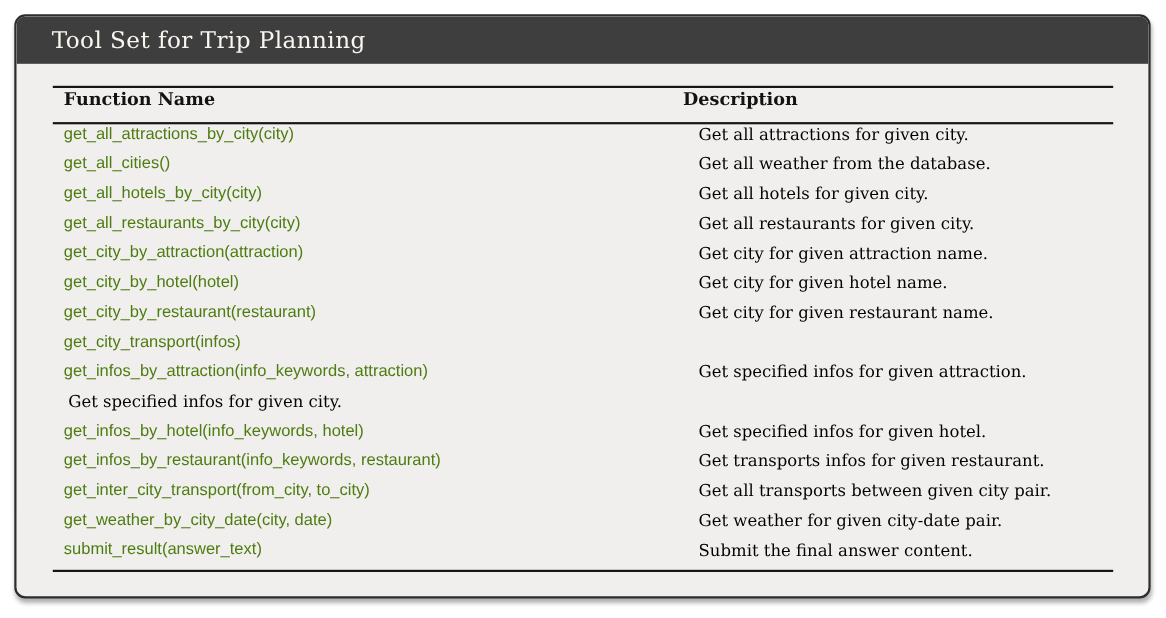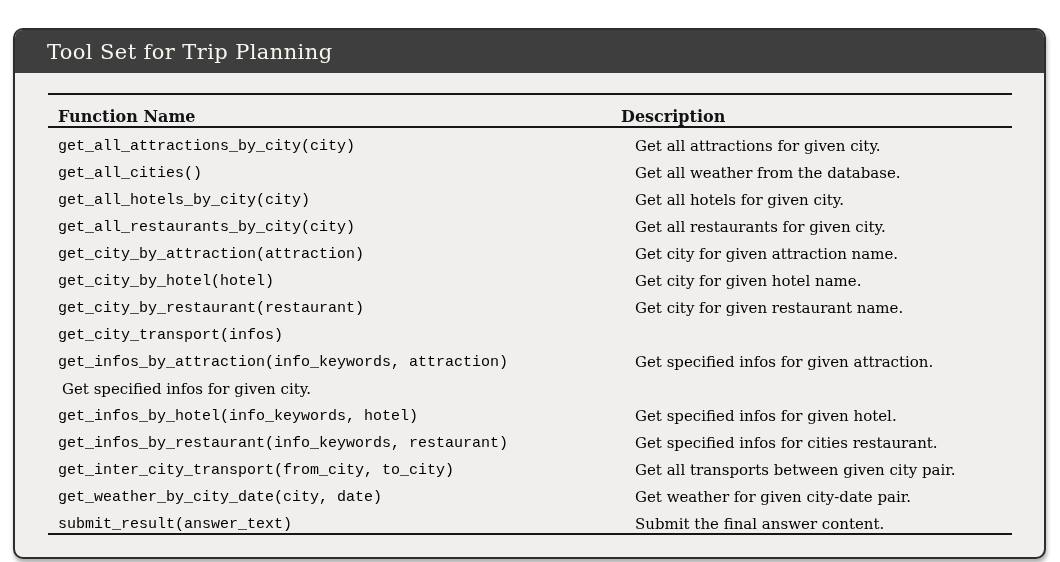--- a/index.html
+++ b/index.html
@@ -5,21 +5,21 @@
   * { margin: 0; padding: 0; box-sizing: border-box; }
   html, body {
     width: 1060px; height: 562px;
     background: #ffffff;
     font-family: "DejaVu Serif", serif;
     overflow: hidden;
   }
   .page { position: relative; width: 1060px; height: 562px; }
   .card {
     position: absolute;
-    left: 13px; top: 28px;
+    left: 13px; top: 13px;
     width: 1033px; height: 531px;
     background: #f0efee;
     border: 2.5px solid #2d2d2d;
     border-radius: 10px;
     box-shadow: 1px 4px 4px rgba(80,80,80,0.45);
     overflow: hidden;
   }
   .card-header {
     height: 43px;
     background: #3e3e3e;
@@ -33,41 +33,41 @@
     letter-spacing: 0.4px;
   }
   .card-body { padding: 20px 33px 0 33px; }
   .ttable { width: 964px; }
   .rule { width: 100%; background: #161616; }
   .rule-top { height: 2px; }
   .rule-mid { height: 2px; }
   .rule-bottom { height: 2px; }
   .trow {
     display: flex;
-    align-items: flex-end;
+    align-items: flex-start;
     height: 27px;
   }
   .trow.thead { height: 31px; }
   .cell { white-space: nowrap; overflow: hidden; }
   .cell.fn {
     width: 573px;
     padding-left: 10px;
     flex: 0 0 573px;
   }
   .cell.desc { flex: 1 1 auto; }
   .th {
     font-family: "DejaVu Serif", serif;
     font-weight: bold;
     font-size: 16px;
     color: #131313;
   }
   .mono {
-    font-family: Liberation Mono, monospace;
+    font-family: Liberation Sans, sans-serif;
     font-size: 15px;
-    color: #000000;
+    color: #4d7c0f;
   }
   .serif {
     font-family: "DejaVu Serif", serif;
     font-size: 15px;
     color: #000000;
     margin-left: 14px;
   }
 </style>
 </head>
 <body>
@@ -123,21 +123,21 @@
             </div>
             <div class="trow">
               <div class="cell desc serif">Get specified infos for given city.</div>
             </div>
             <div class="trow">
               <div class="cell fn mono">get_infos_by_hotel(info_keywords, hotel)</div>
               <div class="cell desc serif">Get specified infos for given hotel.</div>
             </div>
             <div class="trow">
               <div class="cell fn mono">get_infos_by_restaurant(info_keywords, restaurant)</div>
-              <div class="cell desc serif">Get specified infos for cities restaurant.</div>
+              <div class="cell desc serif">Get transports infos for given restaurant.</div>
             </div>
             <div class="trow">
               <div class="cell fn mono">get_inter_city_transport(from_city, to_city)</div>
               <div class="cell desc serif">Get all transports between given city pair.</div>
             </div>
             <div class="trow">
               <div class="cell fn mono">get_weather_by_city_date(city, date)</div>
               <div class="cell desc serif">Get weather for given city-date pair.</div>
             </div>
             <div class="trow">

